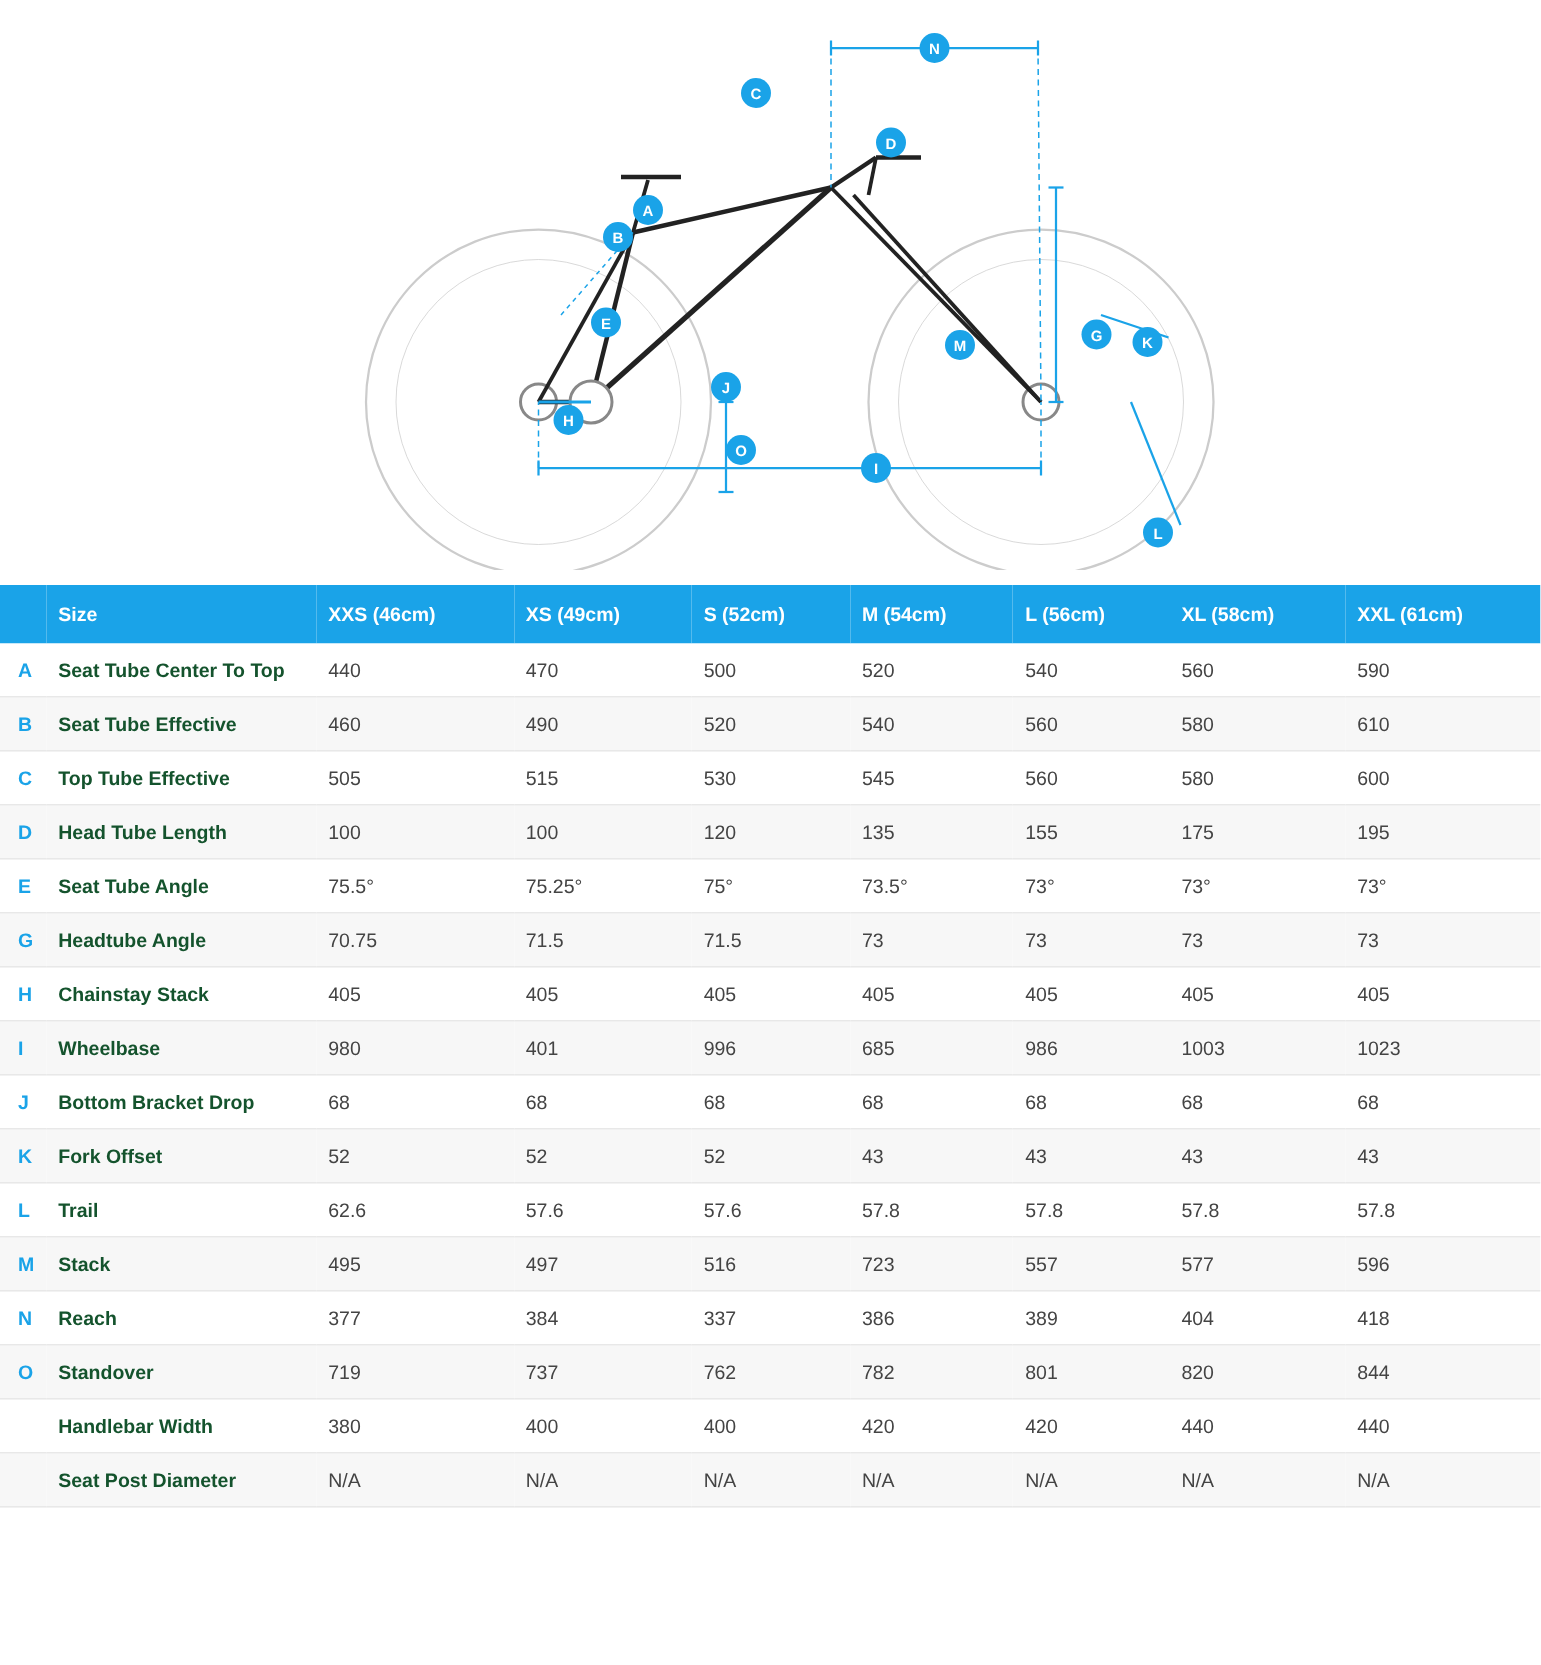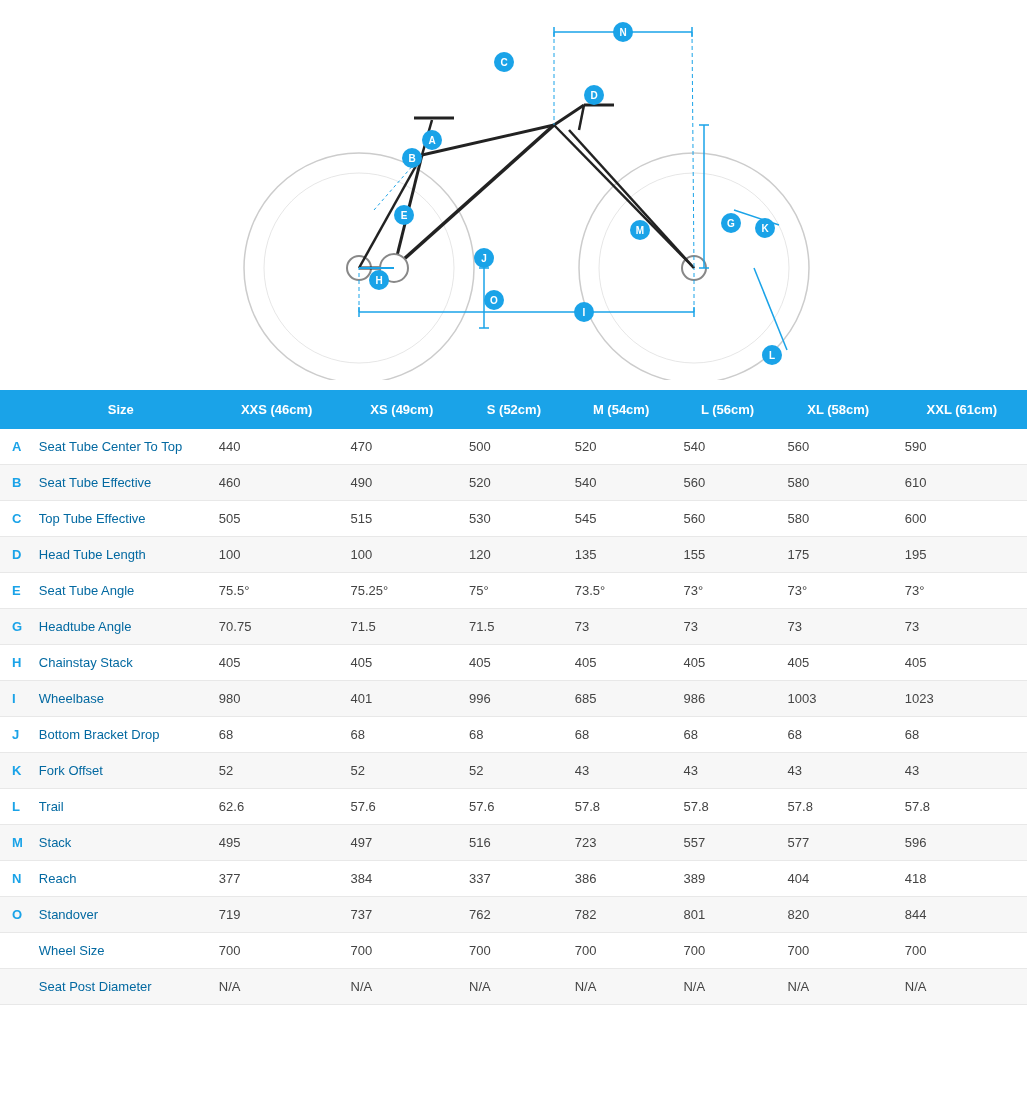--- a/index.html
+++ b/index.html
@@ -34,21 +34,21 @@
       font-size: 13px;
     }
 
     thead tr {
       background-color: #1aa3e8;
       color: #fff;
     }
 
     thead th {
       padding: 12px 8px;
-      text-align: center;
+      text-align: left;
       font-weight: 600;
       font-size: 13px;
     }
 
     thead th:first-child {
       width: 30px;
       padding-left: 12px;
     }
 
     tbody tr {
@@ -71,22 +71,23 @@
 
     tbody td:first-child {
       color: #1aa3e8;
       font-weight: bold;
       font-size: 13px;
       padding-left: 12px;
       width: 30px;
     }
 
     tbody td:nth-child(2) {
-      color: #0369a1;
+      color: #14532d;
       width: 180px;
+      font-weight: bold;
     }
   </style>
 </head>
 <body>
 
 <div class="bike-diagram">
   <svg width="700" height="370" viewBox="0 0 700 370" xmlns="http://www.w3.org/2000/svg">
 
     <circle cx="195" cy="258" r="115" fill="none" stroke="#ccc" stroke-width="1.5"></circle>
     <circle cx="195" cy="258" r="95" fill="none" stroke="#ccc" stroke-width="0.5"></circle>
@@ -358,28 +359,28 @@
           <td>719</td>
           <td>737</td>
           <td>762</td>
           <td>782</td>
           <td>801</td>
           <td>820</td>
           <td>844</td>
         </tr>
         <tr>
           <td></td>
-          <td>Wheel Size</td>
-          <td>700</td>
-          <td>700</td>
-          <td>700</td>
-          <td>700</td>
-          <td>700</td>
-          <td>700</td>
-          <td>700</td>
+          <td>Handlebar Width</td>
+          <td>380</td>
+          <td>400</td>
+          <td>400</td>
+          <td>420</td>
+          <td>420</td>
+          <td>440</td>
+          <td>440</td>
         </tr>
         <tr>
           <td></td>
           <td>Seat Post Diameter</td>
           <td>N/A</td>
           <td>N/A</td>
           <td>N/A</td>
           <td>N/A</td>
           <td>N/A</td>
           <td>N/A</td>

